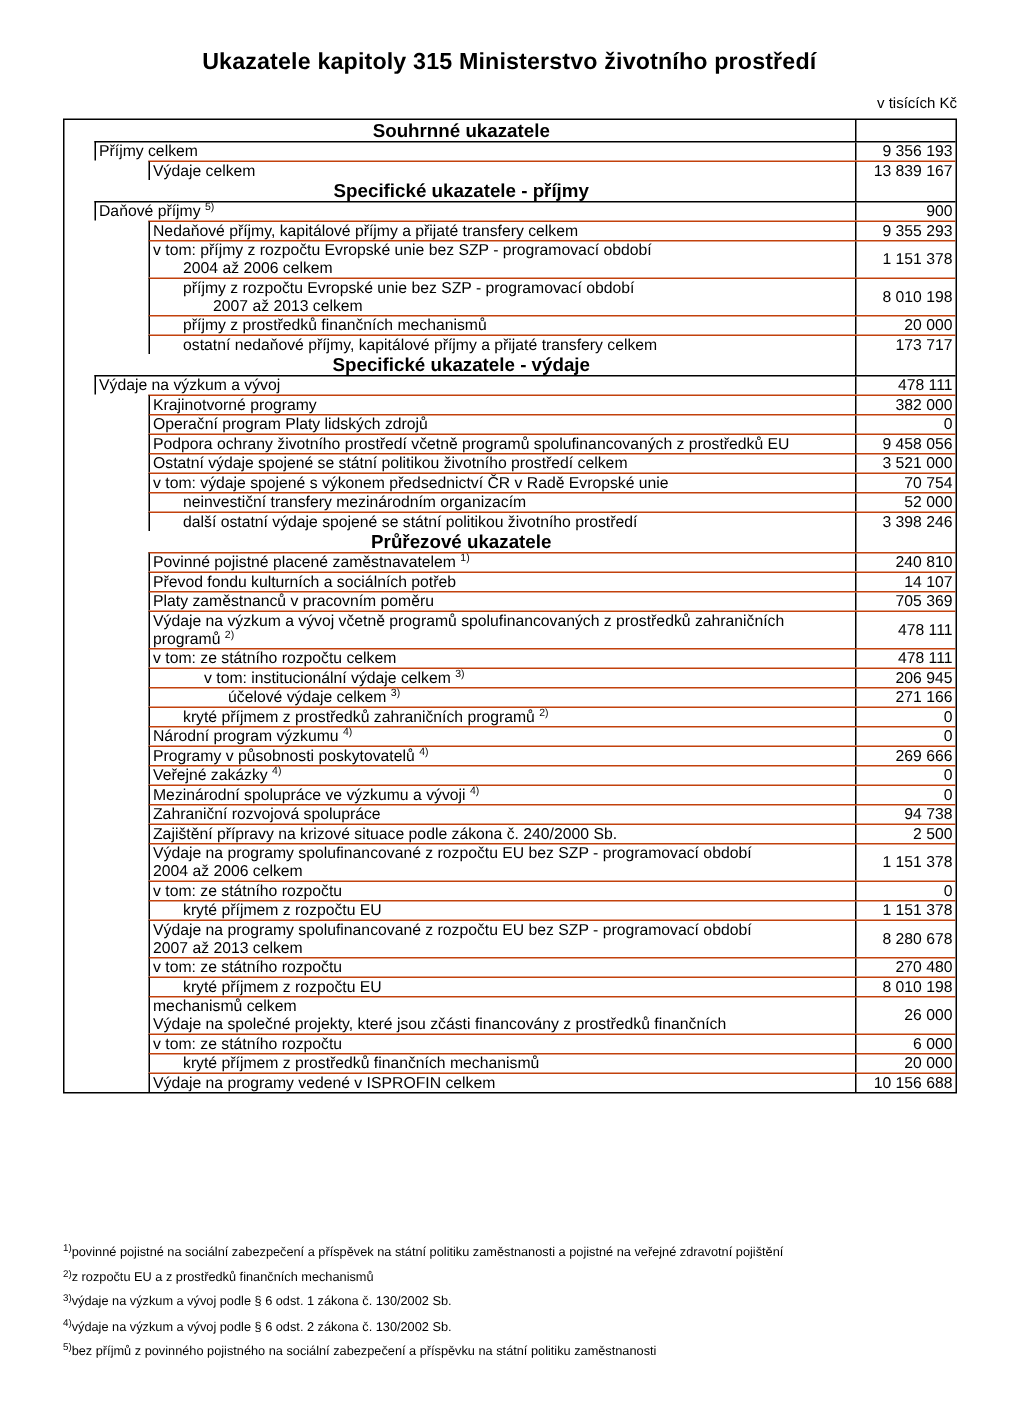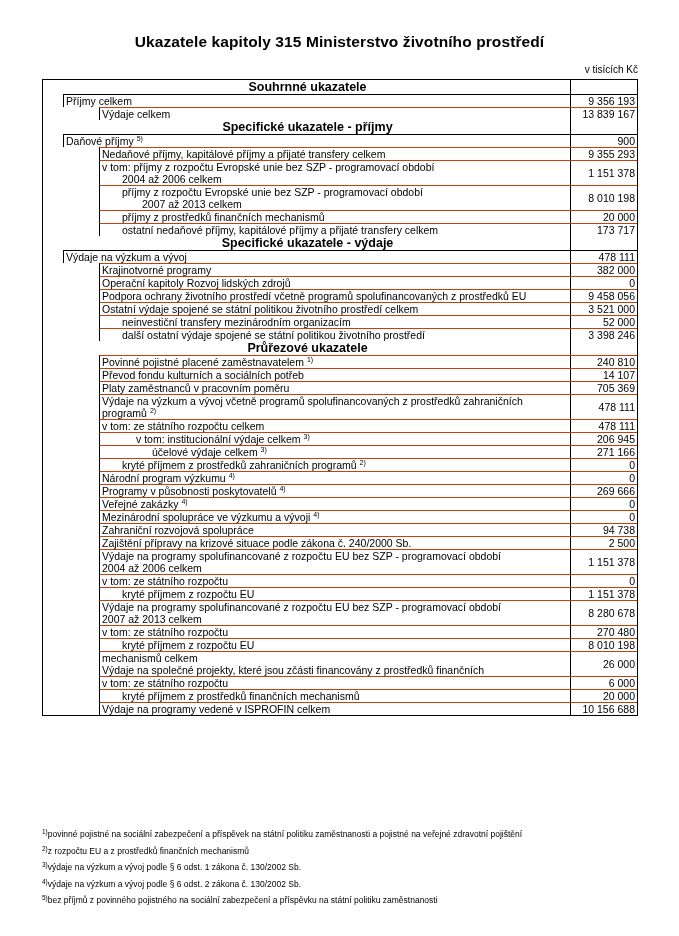--- a/index.html
+++ b/index.html
@@ -84,30 +84,34 @@
     </div>
     <div class="row item h1 ind0 first">
       <div class="lab"><span>Výdaje na výzkum a vývoj</span></div>
       <div class="val">478 111</div>
     </div>
     <div class="row item h1 ind0">
       <div class="lab"><span>Krajinotvorné programy</span></div>
       <div class="val">382 000</div>
     </div>
     <div class="row item h1 ind0">
-      <div class="lab"><span>Operační kapitoly Rozvoj lidských zdrojů</span></div>
+      <div class="lab"><span>Operační program Platy lidských zdrojů</span></div>
       <div class="val">0</div>
     </div>
     <div class="row item h1 ind0">
       <div class="lab"><span>Podpora ochrany životního prostředí včetně programů spolufinancovaných z prostředků EU</span></div>
       <div class="val">9 458 056</div>
     </div>
     <div class="row item h1 ind0">
       <div class="lab"><span>Ostatní výdaje spojené se státní politikou životního prostředí celkem</span></div>
       <div class="val">3 521 000</div>
+    </div>
+    <div class="row item h1 ind0">
+      <div class="lab"><span>v tom: výdaje spojené s výkonem předsednictví ČR v Radě Evropské unie</span></div>
+      <div class="val">70 754</div>
     </div>
     <div class="row item h1 ind1">
       <div class="lab"><span>neinvestiční transfery mezinárodním organizacím</span></div>
       <div class="val">52 000</div>
     </div>
     <div class="row item h1 ind1">
       <div class="lab"><span>další ostatní výdaje spojené se státní politikou životního prostředí</span></div>
       <div class="val">3 398 246</div>
     </div>
     <div class="row sec">

